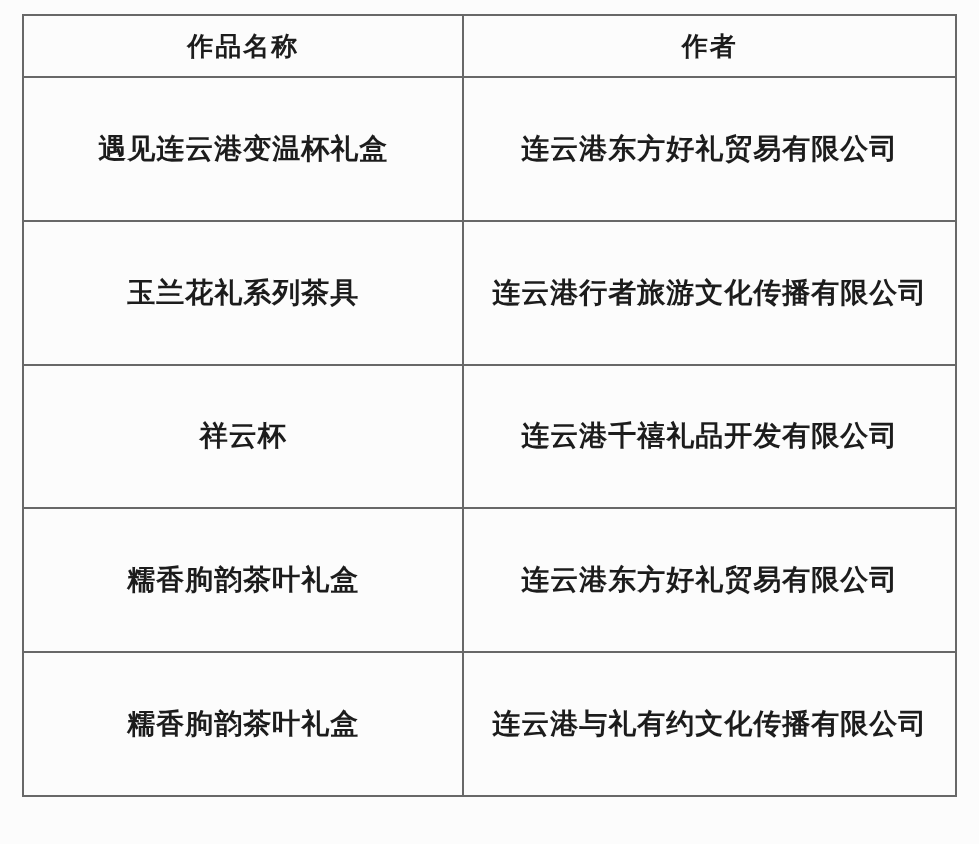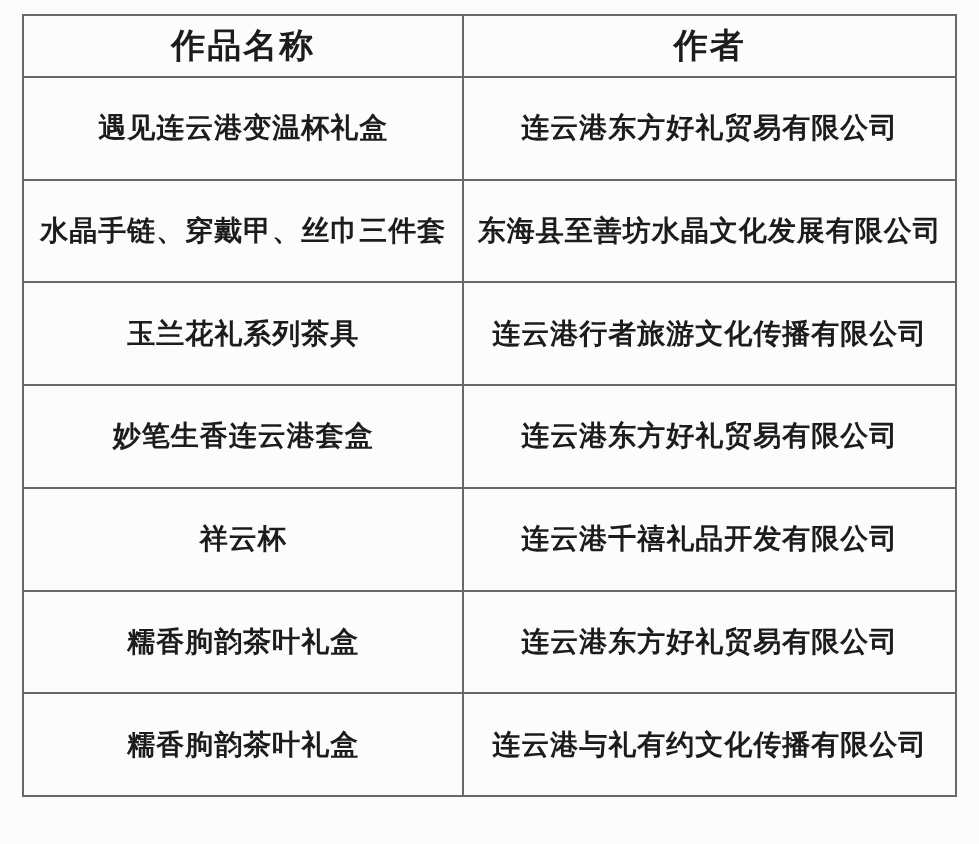--- a/index.html
+++ b/index.html
@@ -33,21 +33,21 @@
     vertical-align: middle;
     color: #1c1c1c;
     padding: 0 6px;
     overflow: hidden;
     white-space: nowrap;
   }
   table.awards-table th {
     height: 60px;
     font-family: Liberation Sans, sans-serif;
     font-weight: 700;
-    font-size: 34px;
+    font-size: 26px;
     letter-spacing: 2px;
   }
   table.awards-table td {
     height: 72px;
     font-family: "Liberation Serif", "DejaVu Serif", serif;
     font-weight: 700;
     font-size: 28px;
     letter-spacing: 1px;
   }
 </style>
@@ -65,30 +65,22 @@
         <th>作品名称</th>
         <th>作者</th>
       </tr>
     </thead>
     <tbody id="table-body">
         <tr>
           <td>遇见连云港变温杯礼盒</td>
           <td>连云港东方好礼贸易有限公司</td>
         </tr>
         <tr>
-          <td>水晶手链、穿戴甲、丝巾三件套</td>
-          <td>东海县至善坊水晶文化发展有限公司</td>
-        </tr>
-        <tr>
           <td>玉兰花礼系列茶具</td>
           <td>连云港行者旅游文化传播有限公司</td>
-        </tr>
-        <tr>
-          <td>妙笔生香连云港套盒</td>
-          <td>连云港东方好礼贸易有限公司</td>
         </tr>
         <tr>
           <td>祥云杯</td>
           <td>连云港千禧礼品开发有限公司</td>
         </tr>
         <tr>
           <td>糯香朐韵茶叶礼盒</td>
           <td>连云港东方好礼贸易有限公司</td>
         </tr>
         <tr>

